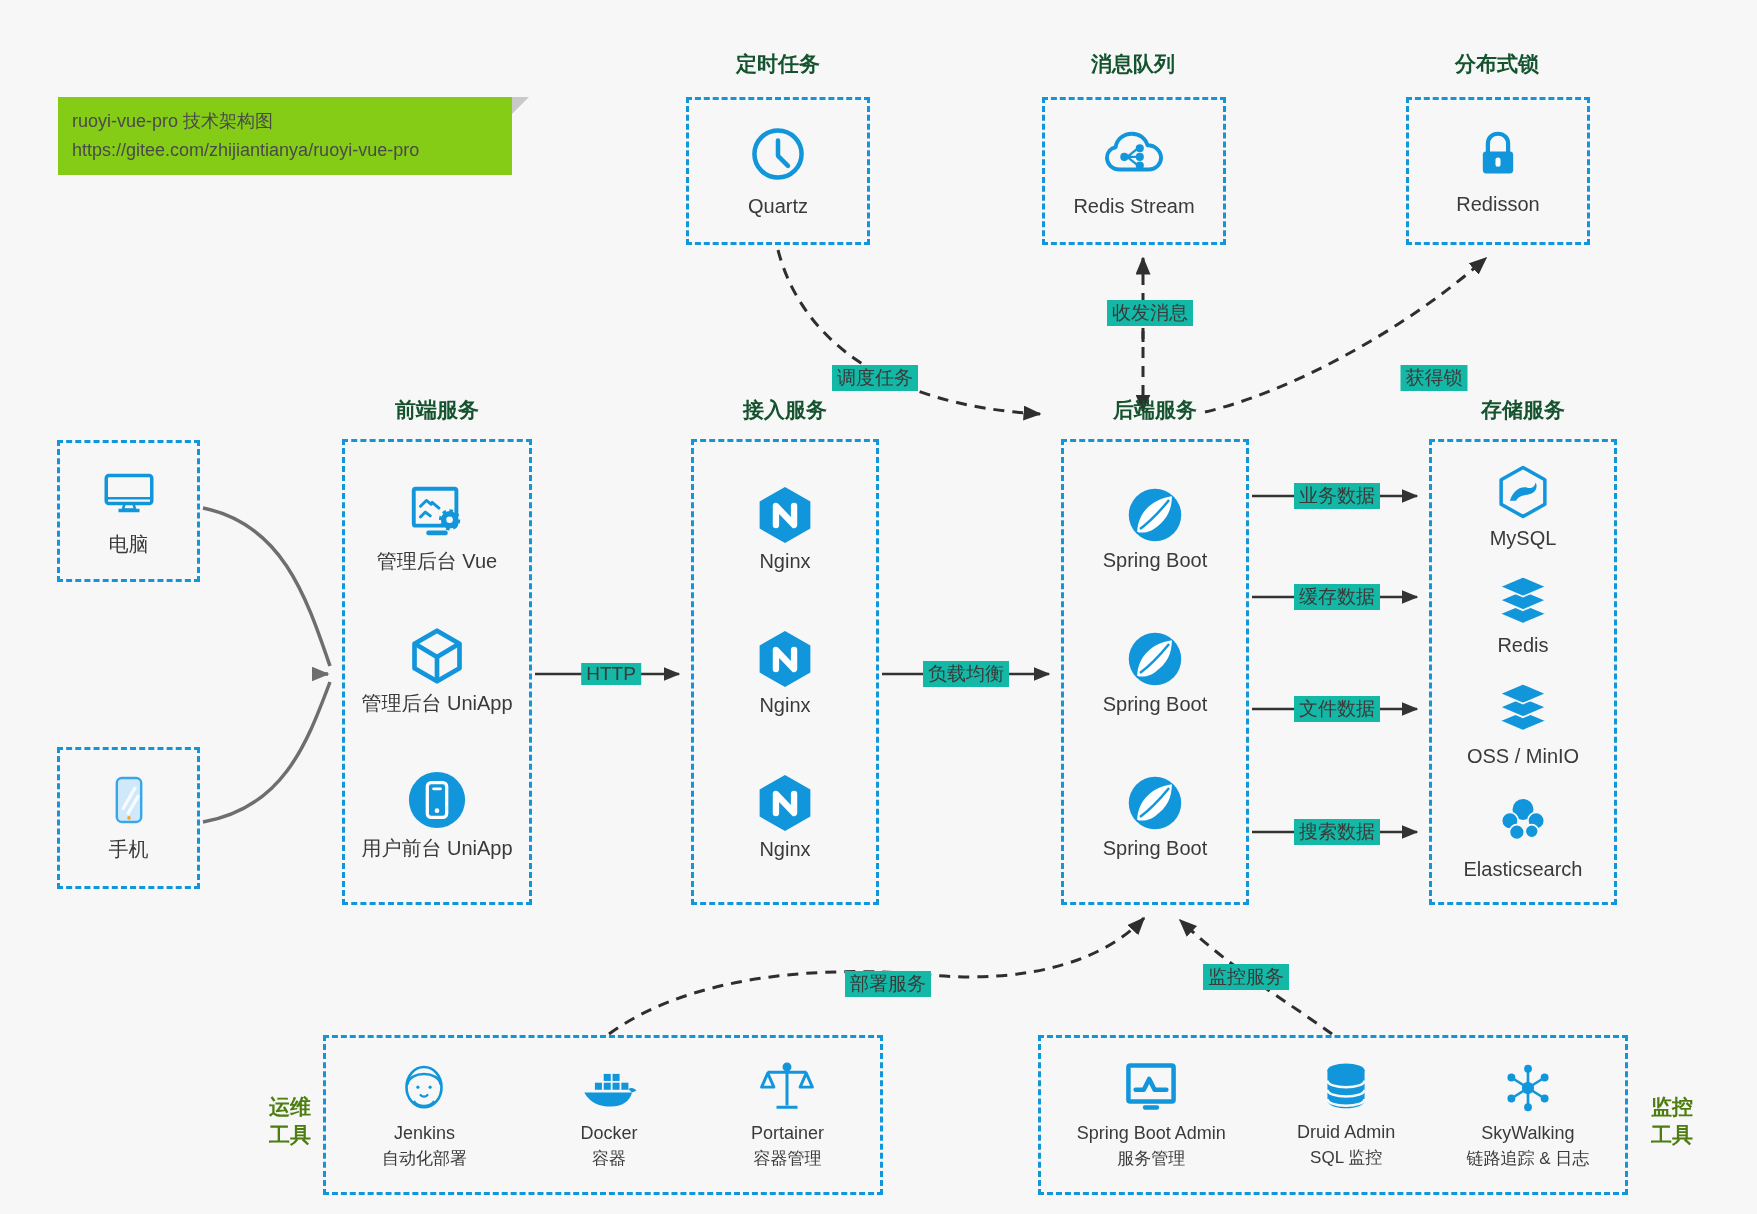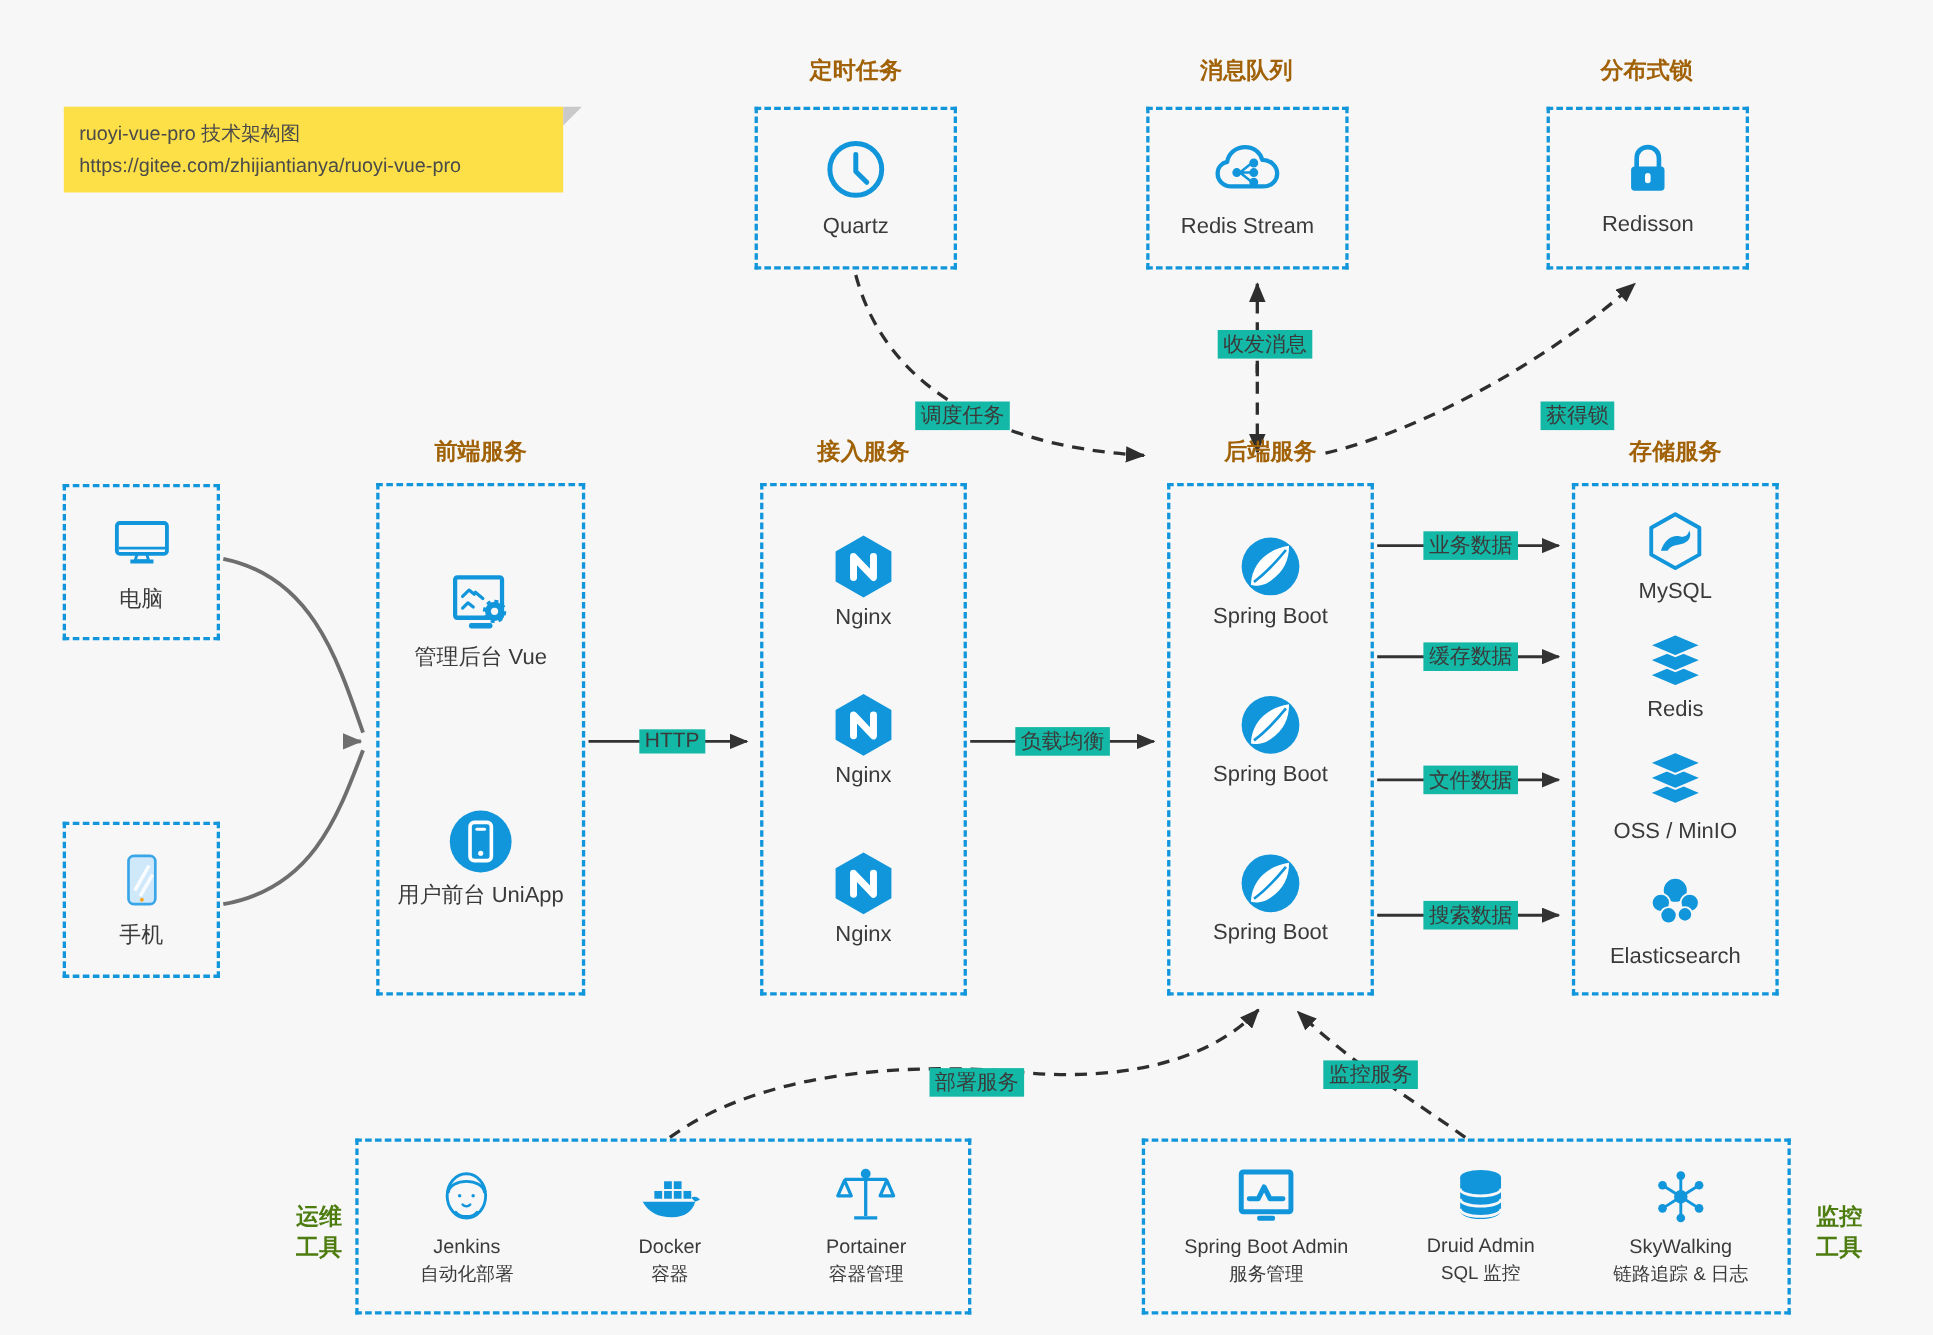--- a/index.html
+++ b/index.html
@@ -9,24 +9,24 @@
   .dashed-box{position:absolute;border:3px dashed #1296db;box-sizing:border-box;z-index:2;}
   .top-box{width:184px;height:148px;top:97px;display:flex;flex-direction:column;align-items:center;justify-content:center;gap:12px;}
   .client-box{width:143px;height:142px;left:57px;display:flex;flex-direction:column;align-items:center;justify-content:center;gap:10px;}
   .col-box{top:439px;height:466px;display:flex;flex-direction:column;justify-content:space-around;align-items:center;padding:14px 0;}
   .bottom-box{top:1035px;height:160px;display:flex;flex-direction:row;justify-content:space-around;align-items:center;}
   .item{display:flex;flex-direction:column;align-items:center;gap:4px;}
   .bitem{display:flex;flex-direction:column;align-items:center;gap:3px;}
   .svc-label{font-size:20px;color:#3a3a3a;white-space:nowrap;}
   .bname{font-size:18px;color:#3a3a3a;white-space:nowrap;margin-top:4px;}
   .bdesc{font-size:17px;color:#3a3a3a;white-space:nowrap;}
-  .red-title{position:absolute;z-index:3;color:#a16207;font-weight:bold;font-size:21px;transform:translateX(-50%);white-space:nowrap;}
+  .red-title{position:absolute;z-index:3;color:#14532d;font-weight:bold;font-size:21px;transform:translateX(-50%);white-space:nowrap;}
   .side-label{position:absolute;z-index:3;color:#4d7c0f;font-weight:bold;font-size:21px;line-height:28px;text-align:center;}
   .edge-label{position:absolute;z-index:3;transform:translate(-50%,-50%);font-size:19px;color:#3a3a3a;background:#14b8a6;padding:0 5px;white-space:nowrap;}
-  .note{position:absolute;left:58px;top:97px;width:426px;z-index:3;background:#fde047;
+  .note{position:absolute;left:58px;top:97px;width:426px;z-index:3;background:#84cc16;
         padding:10px 14px;font-size:18px;color:#4a4a4a;line-height:1.6;}
   .note::after{content:"";position:absolute;right:-17px;top:0;width:0;height:0;
         border-top:17px solid #c9c9c9;border-right:17px solid transparent;}
   .icon{display:flex;align-items:center;justify-content:center;}
 </style>
 </head>
 <body>
 
 <div class="canvas">
 
@@ -147,20 +147,29 @@
       <span class="icon">
         <svg width="62" height="62" viewBox="0 0 64 64">
           <rect x="8" y="7" width="44" height="38" rx="2" fill="none" stroke="#1296db" stroke-width="4"></rect>
           <path d="M15 25 L21 19 L26 23 M15 36 L20 31 L25 35 M27 21 L34 27" fill="none" stroke="#1296db" stroke-width="3" stroke-linecap="round" stroke-linejoin="round"></path>
           <circle cx="45" cy="39" r="9" fill="#1296db" stroke="#1296db" stroke-width="4" stroke-dasharray="3.5 3.5"></circle>
           <circle cx="45" cy="39" r="3.4" fill="#f7f7f8"></circle>
           <rect x="21" y="50" width="22" height="5" rx="2" fill="#1296db"></rect>
         </svg>
       </span>
       <div class="svc-label">管理后台 Vue</div>
+    </div>
+    <div class="item">
+      <span class="icon">
+        <svg width="60" height="60" viewBox="0 0 64 64">
+          <path d="M32 5 L56 19 V45 L32 59 L8 45 V19 Z" fill="none" stroke="#1296db" stroke-width="5" stroke-linejoin="round"></path>
+          <path d="M32 33 L32 56 M32 33 L12 21 M32 33 L52 21" fill="none" stroke="#1296db" stroke-width="5" stroke-linecap="round"></path>
+        </svg>
+      </span>
+      <div class="svc-label">管理后台 UniApp</div>
     </div>
     <div class="item">
       <span class="icon">
         <svg width="62" height="62" viewBox="0 0 64 64">
           <circle cx="32" cy="32" r="29" fill="#1296db"></circle>
           <rect x="22" y="14" width="20" height="36" rx="4" fill="none" stroke="#fff" stroke-width="3.4"></rect>
           <rect x="27" y="19" width="10" height="3" rx="1.5" fill="#fff"></rect>
           <circle cx="32" cy="43" r="2.4" fill="#fff"></circle>
         </svg>
       </span>

